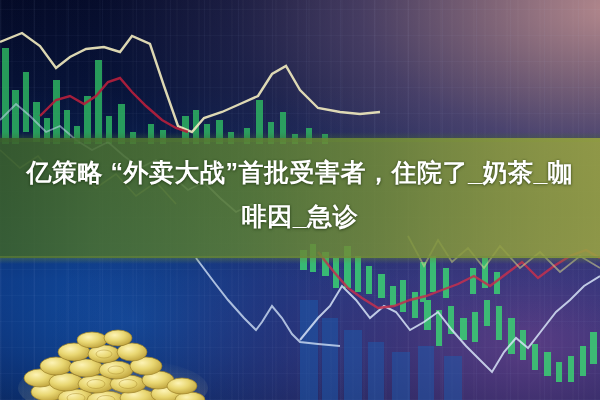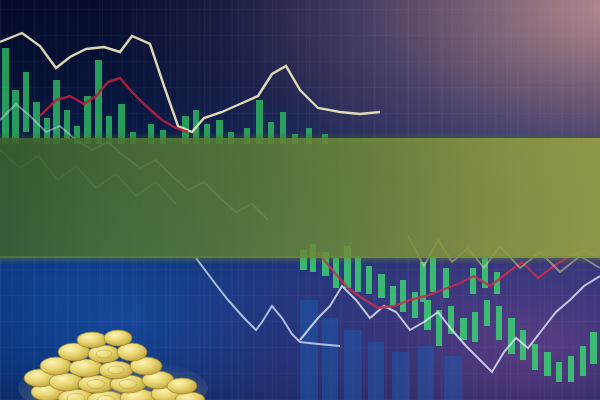--- a/index.html
+++ b/index.html
@@ -301,14 +301,15 @@
       <ellipse cx="110" cy="70" rx="9" ry="4.5"></ellipse>
       <ellipse cx="98" cy="56" rx="8" ry="4"></ellipse>
       <ellipse cx="86" cy="40" rx="8" ry="4"></ellipse>
     </g>
   </svg>
 
   <div class="band-soft-top"></div>
   <div class="band"></div>
   <div class="band-soft-bot"></div>
 
+  <div class="headline">亿策略 “外卖大战”首批受害者，住院了_奶茶_咖啡因_急诊</div>
 
 </div>
 
 </body></html>

